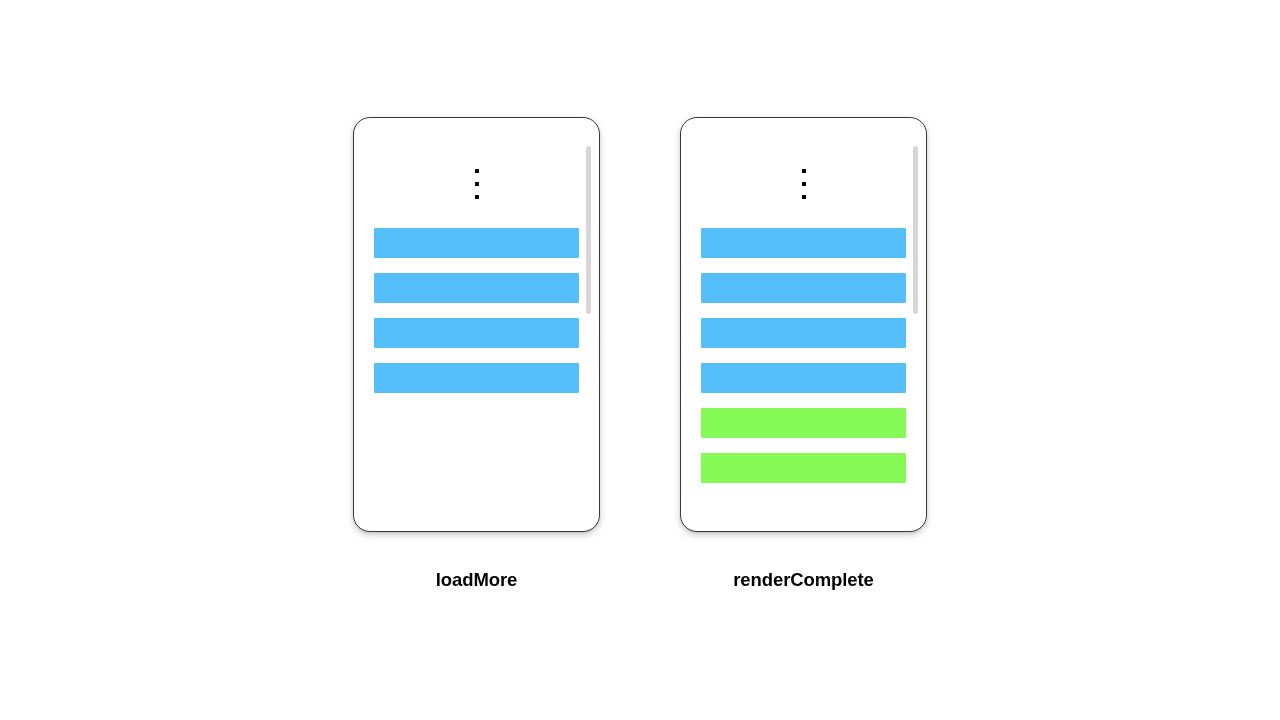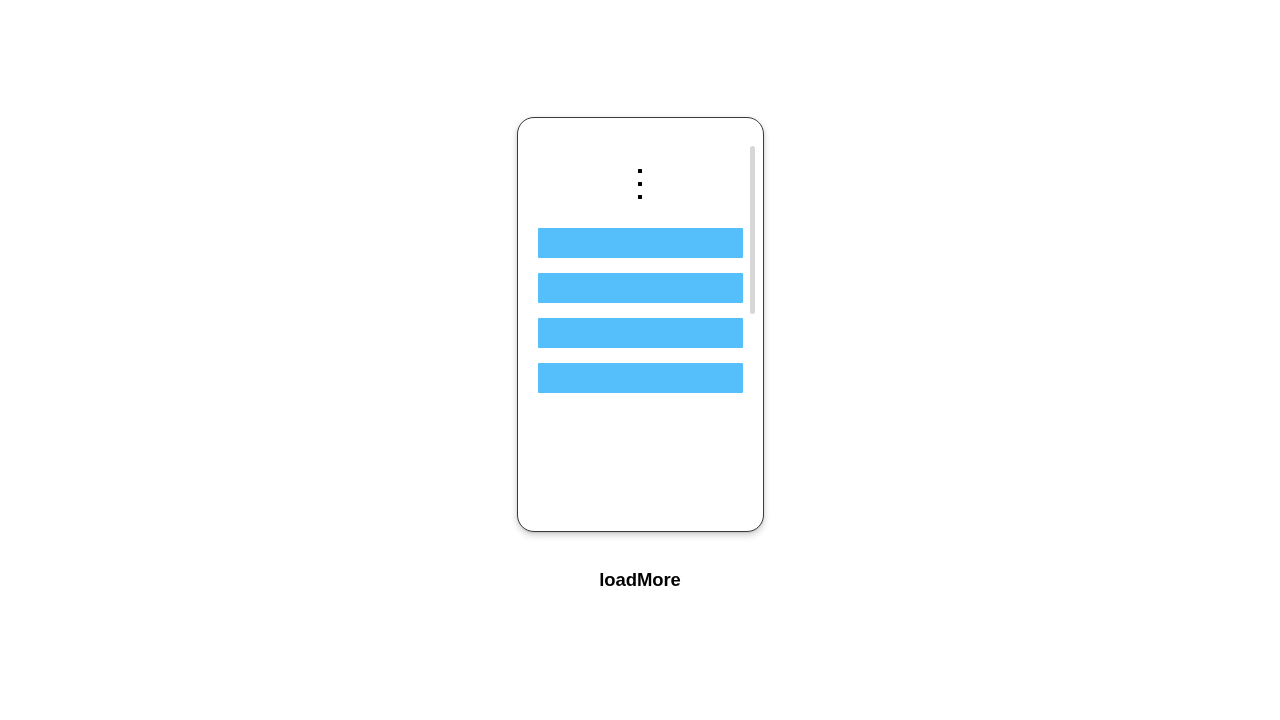--- a/index.html
+++ b/index.html
@@ -149,15 +149,40 @@
           <div class="bar blue" style="background: rgb(85, 191, 252);"></div>
           <div class="bar blue" style="background: rgb(85, 191, 252);"></div>
         </div>
 
       </div>
 
       <div class="phone-caption">loadMore</div>
     </div>
 
 
+    <div class="phone-col">
+      <div class="phone-frame" style="border-color: rgb(58, 58, 58);">
+
+        <div class="dots-icon">
+          <span class="dot"></span>
+          <span class="dot"></span>
+          <span class="dot"></span>
+        </div>
+
+        <div class="scrollbar" style="background: rgb(215, 215, 215);"></div>
+
+        <div class="bar-list">
+          <div class="bar blue" style="background: rgb(85, 191, 252);"></div>
+          <div class="bar blue" style="background: rgb(85, 191, 252);"></div>
+          <div class="bar blue" style="background: rgb(85, 191, 252);"></div>
+          <div class="bar blue" style="background: rgb(85, 191, 252);"></div>
+          <div class="bar green" style="background: rgb(133, 250, 86);"></div>
+          <div class="bar green" style="background: rgb(133, 250, 86);"></div>
+        </div>
+
+        <div class="loading-text"></div>
+      </div>
+
+      <div class="phone-caption">renderComplete</div>
+    </div>
 
   </div>
 </div>
 
 </body></html>

